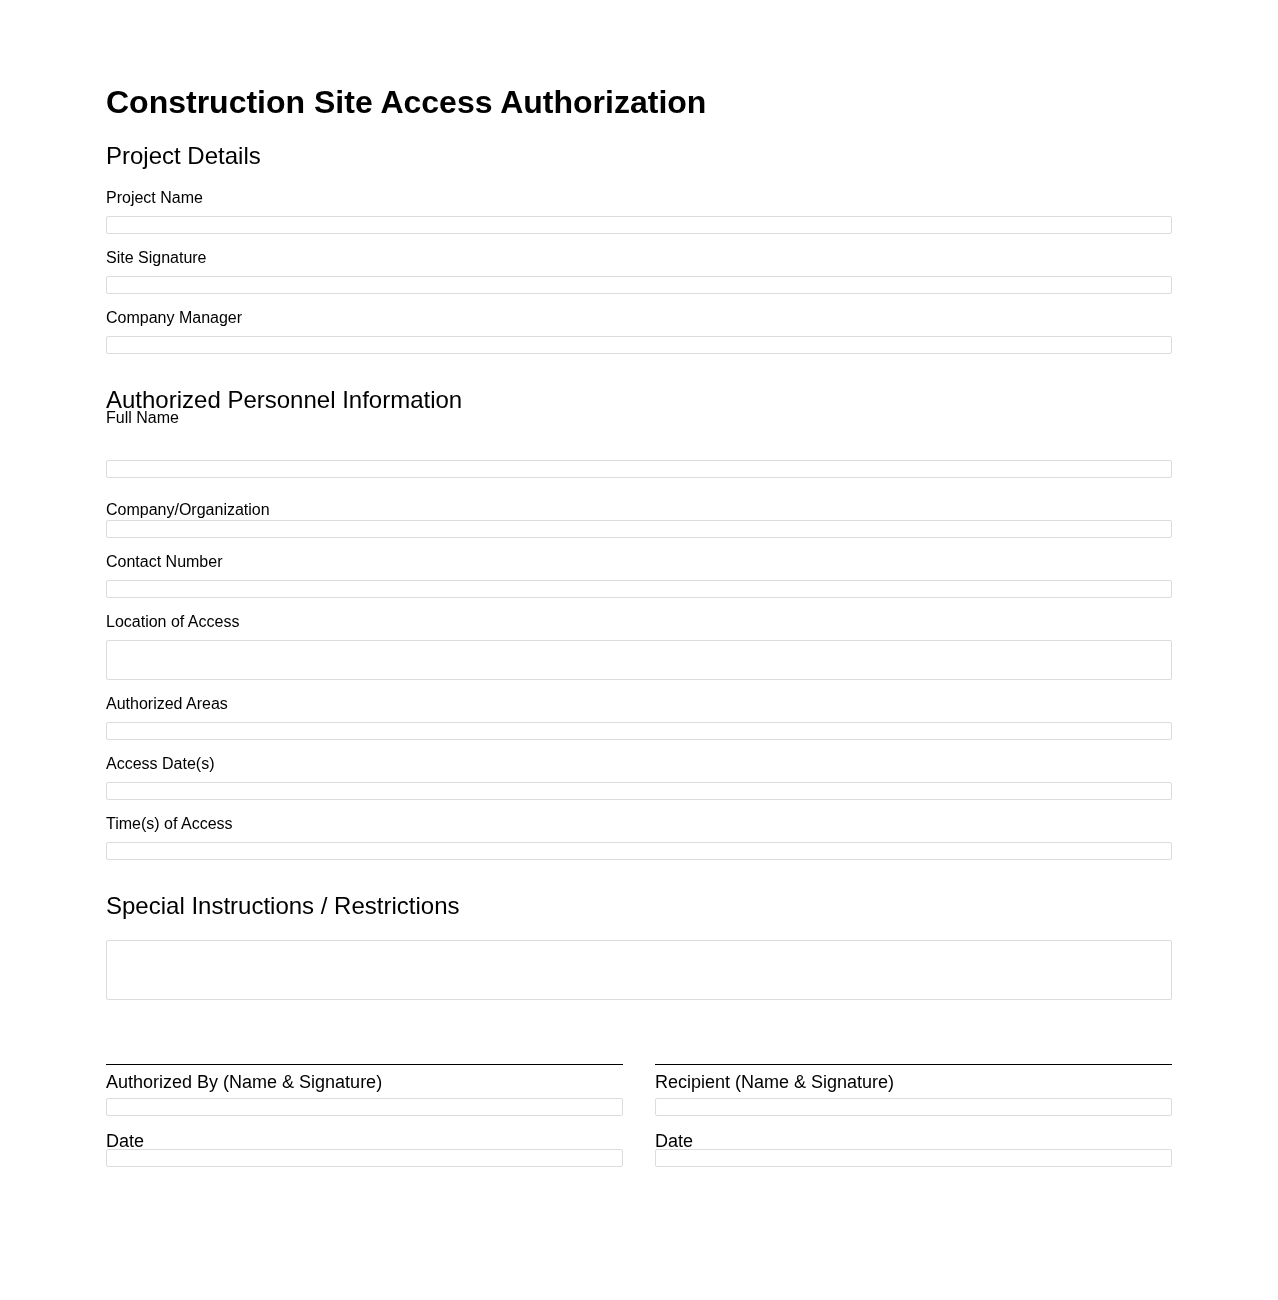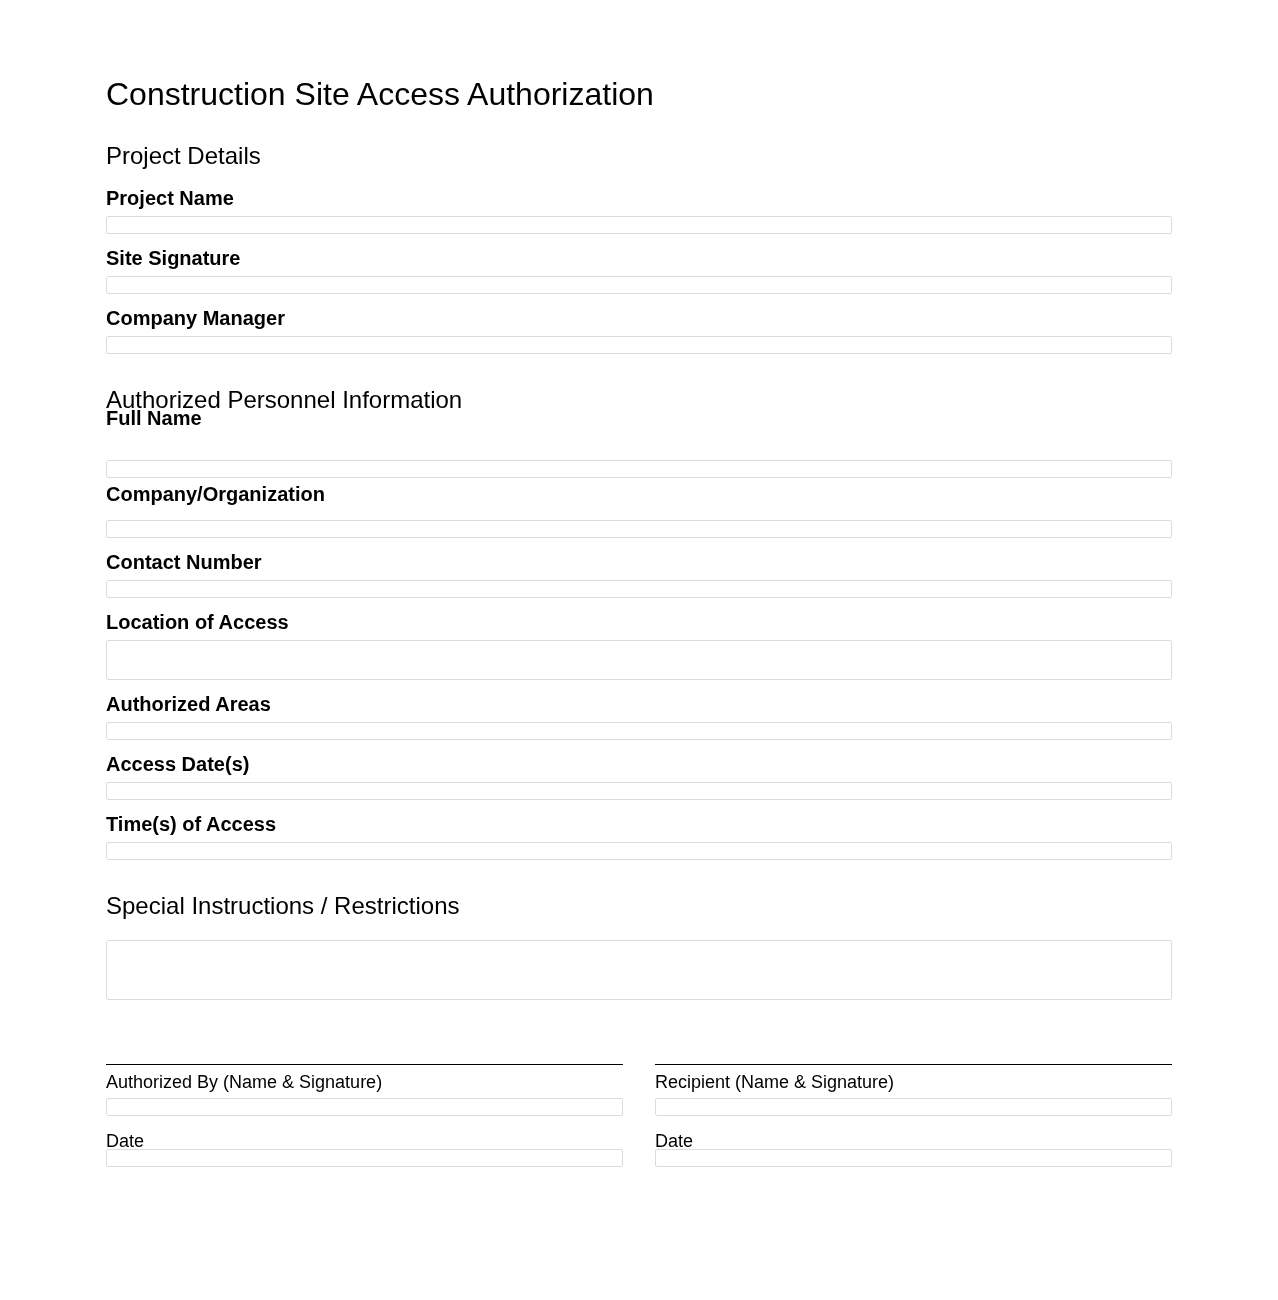--- a/index.html
+++ b/index.html
@@ -1,20 +1,20 @@
 <!DOCTYPE html>
 <html><head>
 <meta charset="utf-8">
 <style>
   html, body { margin: 0; padding: 0; background: #ffffff; }
   body { width: 1278px; height: 1300px; position: relative; font-family: "Liberation Sans", sans-serif; color: #000; }
   .page { position: absolute; left: 106px; top: 0; width: 1066px; }
-  h1 { position: absolute; left: 0; top: 74px; margin: 0; font-size: 32px; font-weight: normal; line-height: 40px; white-space: nowrap; }
+  h1 { position: absolute; left: 0; top: 82px; margin: 0; font-size: 32px; font-weight: bold; line-height: 40px; white-space: nowrap; }
   h2 { position: absolute; left: 0; margin: 0; font-size: 24px; font-weight: normal; line-height: 30px; white-space: nowrap; }
-  .lbl { position: absolute; left: 0; font-size: 20px; font-weight: bold; line-height: 20px; white-space: nowrap; }
+  .lbl { position: absolute; left: 0; font-size: 16px; font-weight: normal; line-height: 20px; white-space: nowrap; }
   .fld { position: absolute; left: 0; width: 1066px; height: 18px; border: 1px solid #dcdcdc; border-radius: 2px; box-sizing: border-box; background: #fff; }
   .tall { height: 40px; }
   .taller { height: 60px; }
   .sig { position: absolute; width: 517px; }
   .sig .line { position: absolute; left: 0; top: 0; width: 517px; height: 1px; background: #000; }
   .sig .slbl { position: absolute; left: 0; font-size: 18px; line-height: 18px; white-space: nowrap; }
   .sig .sfld { position: absolute; left: 0; width: 517px; height: 18px; border: 1px solid #dcdcdc; border-radius: 2px; box-sizing: border-box; }
 </style>
 </head>
 <body>
@@ -31,21 +31,21 @@
   <div class="fld" style="top:276px"></div>
 
   <div class="lbl" style="top:308px">Company Manager</div>
   <div class="fld" style="top:336px"></div>
 
   <h2 style="top:385px">Authorized Personnel Information</h2>
 
   <div class="lbl" style="top:408px">Full Name</div>
   <div class="fld" style="top:460px"></div>
 
-  <div class="lbl" style="top:484px">Company/Organization</div>
+  <div class="lbl" style="top:500px">Company/Organization</div>
   <div class="fld" style="top:520px"></div>
 
   <div class="lbl" style="top:552px">Contact Number</div>
   <div class="fld" style="top:580px"></div>
 
   <div class="lbl" style="top:612px">Location of Access</div>
   <div class="fld tall" style="top:640px"></div>
 
   <div class="lbl" style="top:694px">Authorized Areas</div>
   <div class="fld" style="top:722px"></div>

